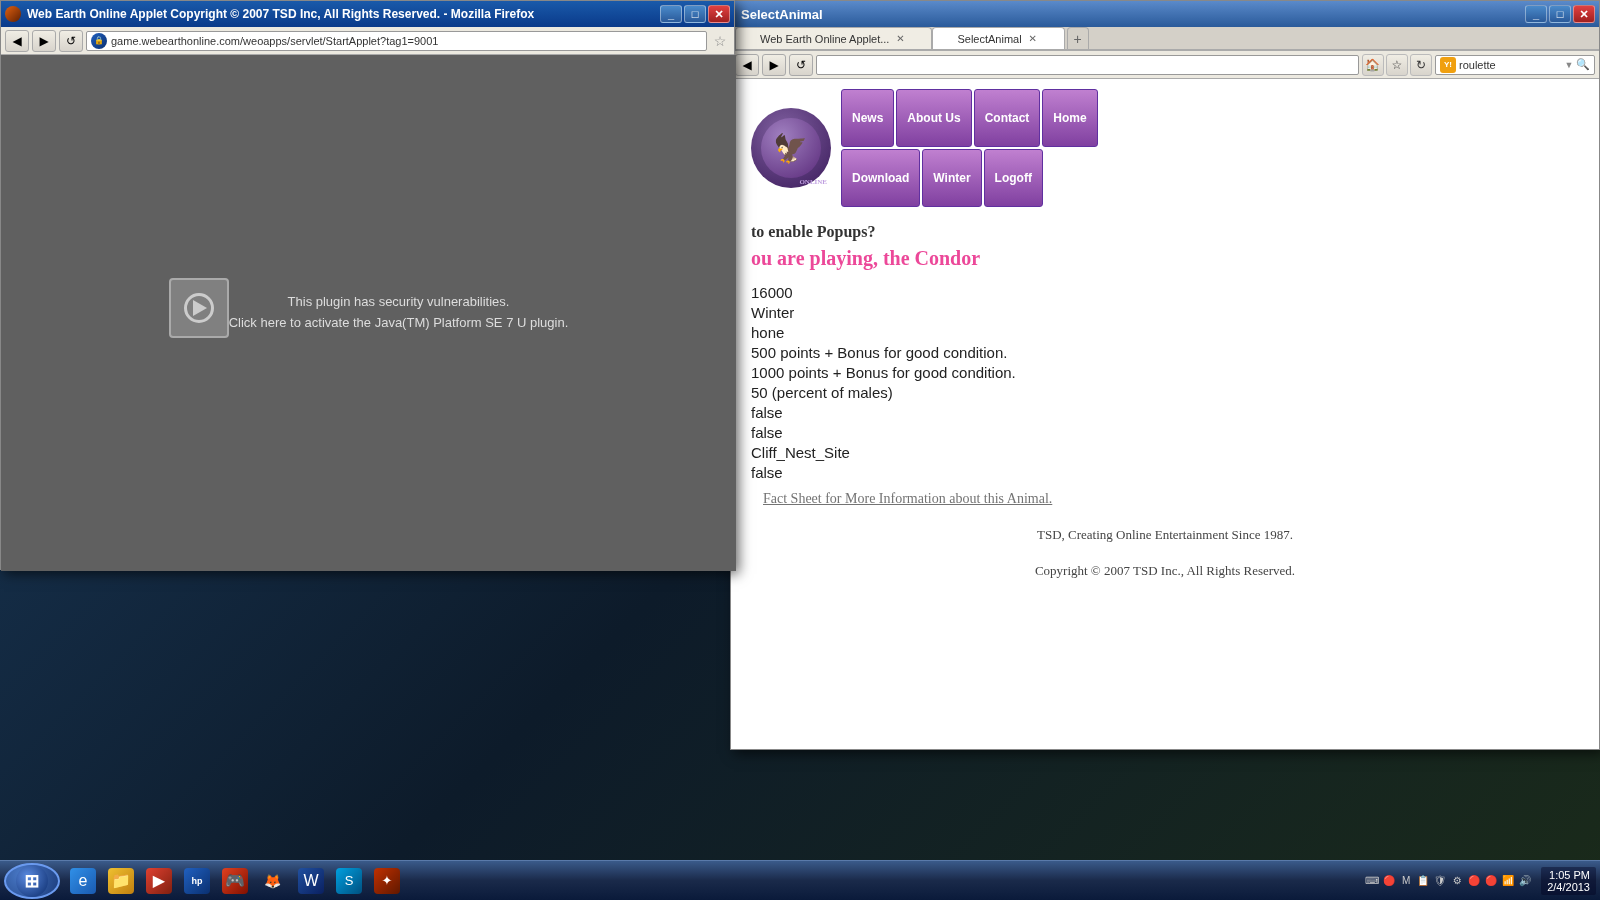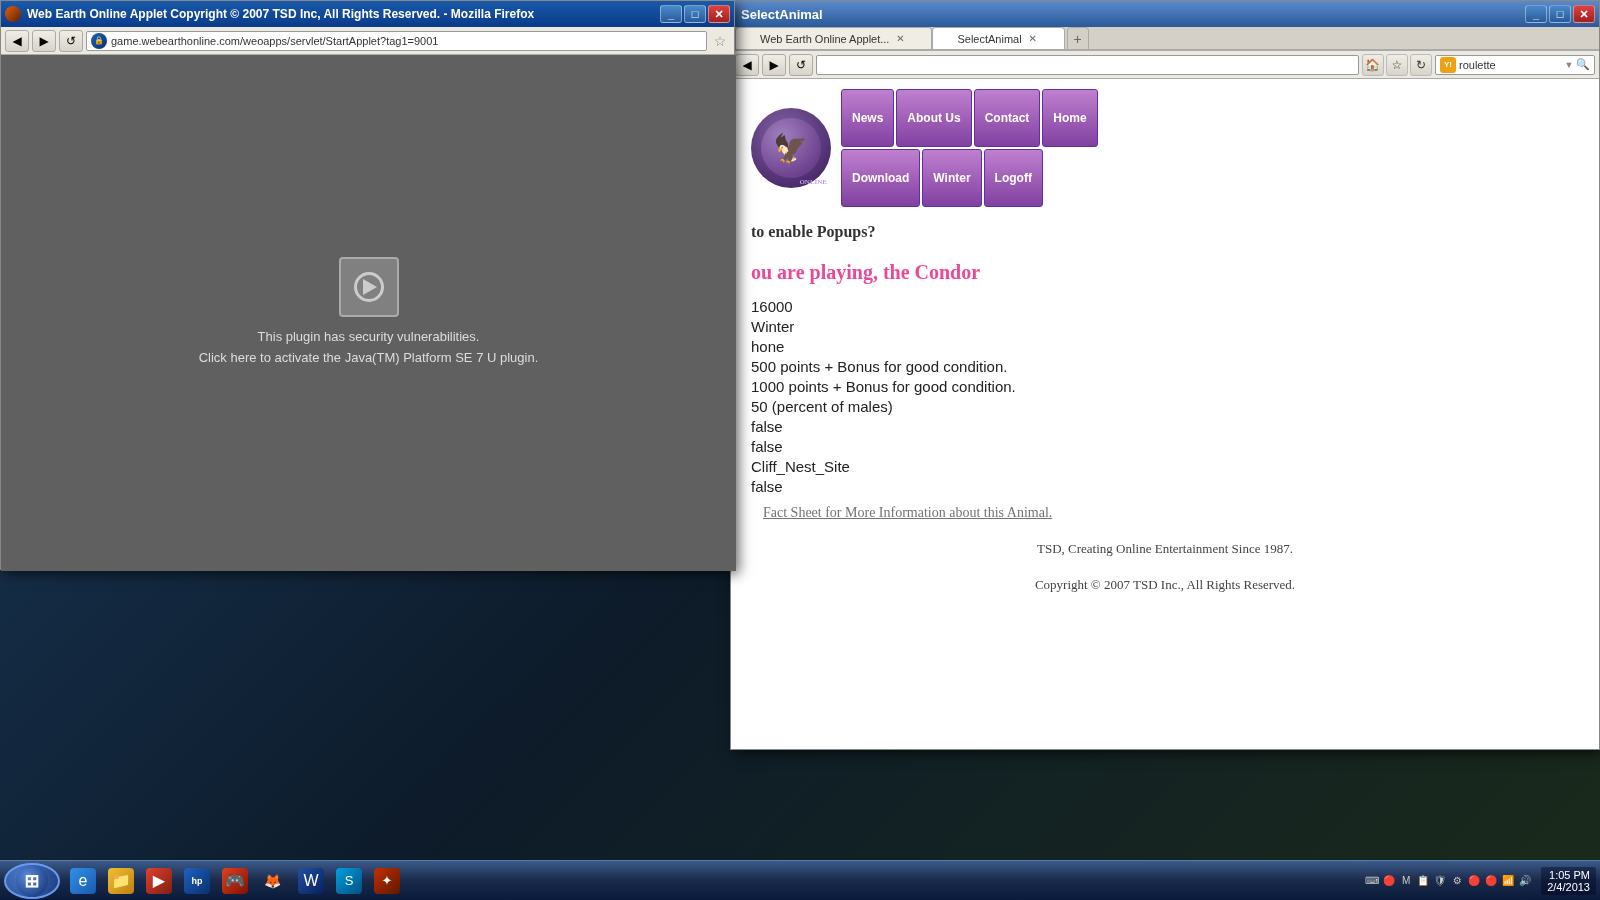--- a/index.html
+++ b/index.html
@@ -244,21 +244,20 @@
     }
 
     
     .applet-area {
       width: 735px;
       height: 516px;
       background: #606060;
       display: flex;
       align-items: center;
       justify-content: center;
-      flex-direction: column;
       position: relative;
     }
 
     .plugin-icon {
       width: 60px;
       height: 60px;
       background: #808080;
       border: 2px solid #aaa;
       border-radius: 4px;
       display: flex;
@@ -486,21 +485,21 @@
     }
 
     .content-body {
       padding: 10px 0;
       font-family: Georgia, serif;
     }
 
     .popup-question {
       font-size: 16px;
       color: #333;
-      margin-bottom: 20px;
+      margin-bottom: 6px;
     }
 
     .animal-playing {
       font-size: 20px;
       color: #ec4899;
       font-weight: bold;
       margin-bottom: 14px;
     }
 
     .data-row {

